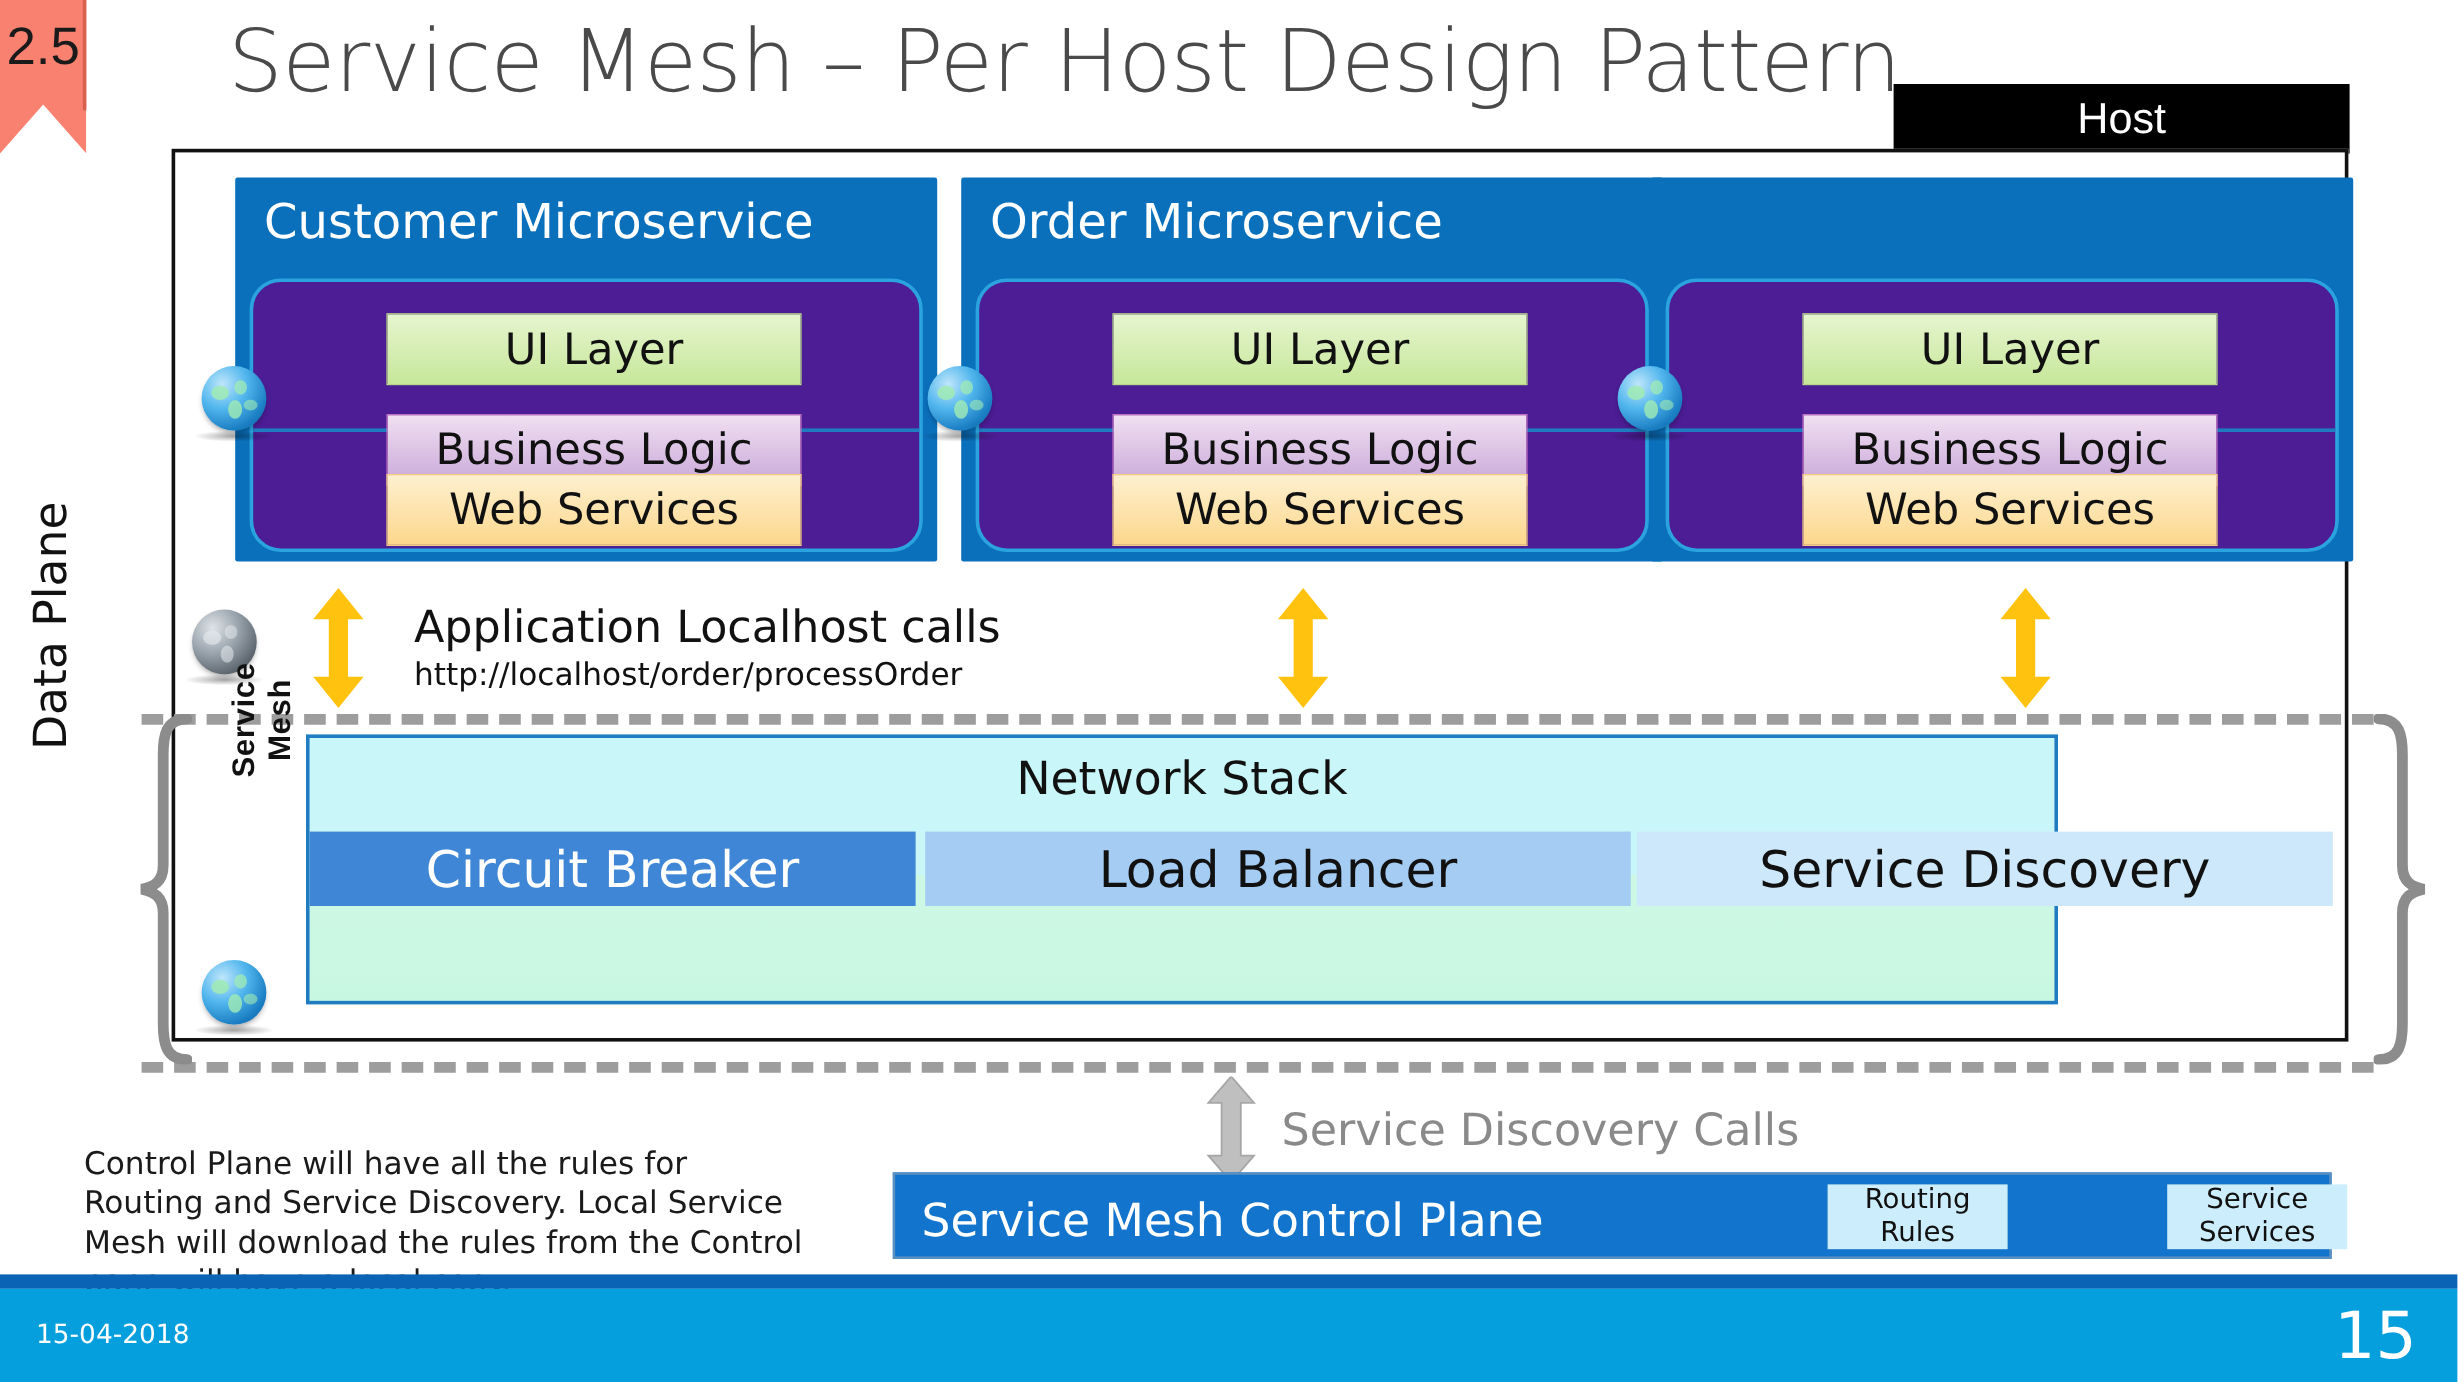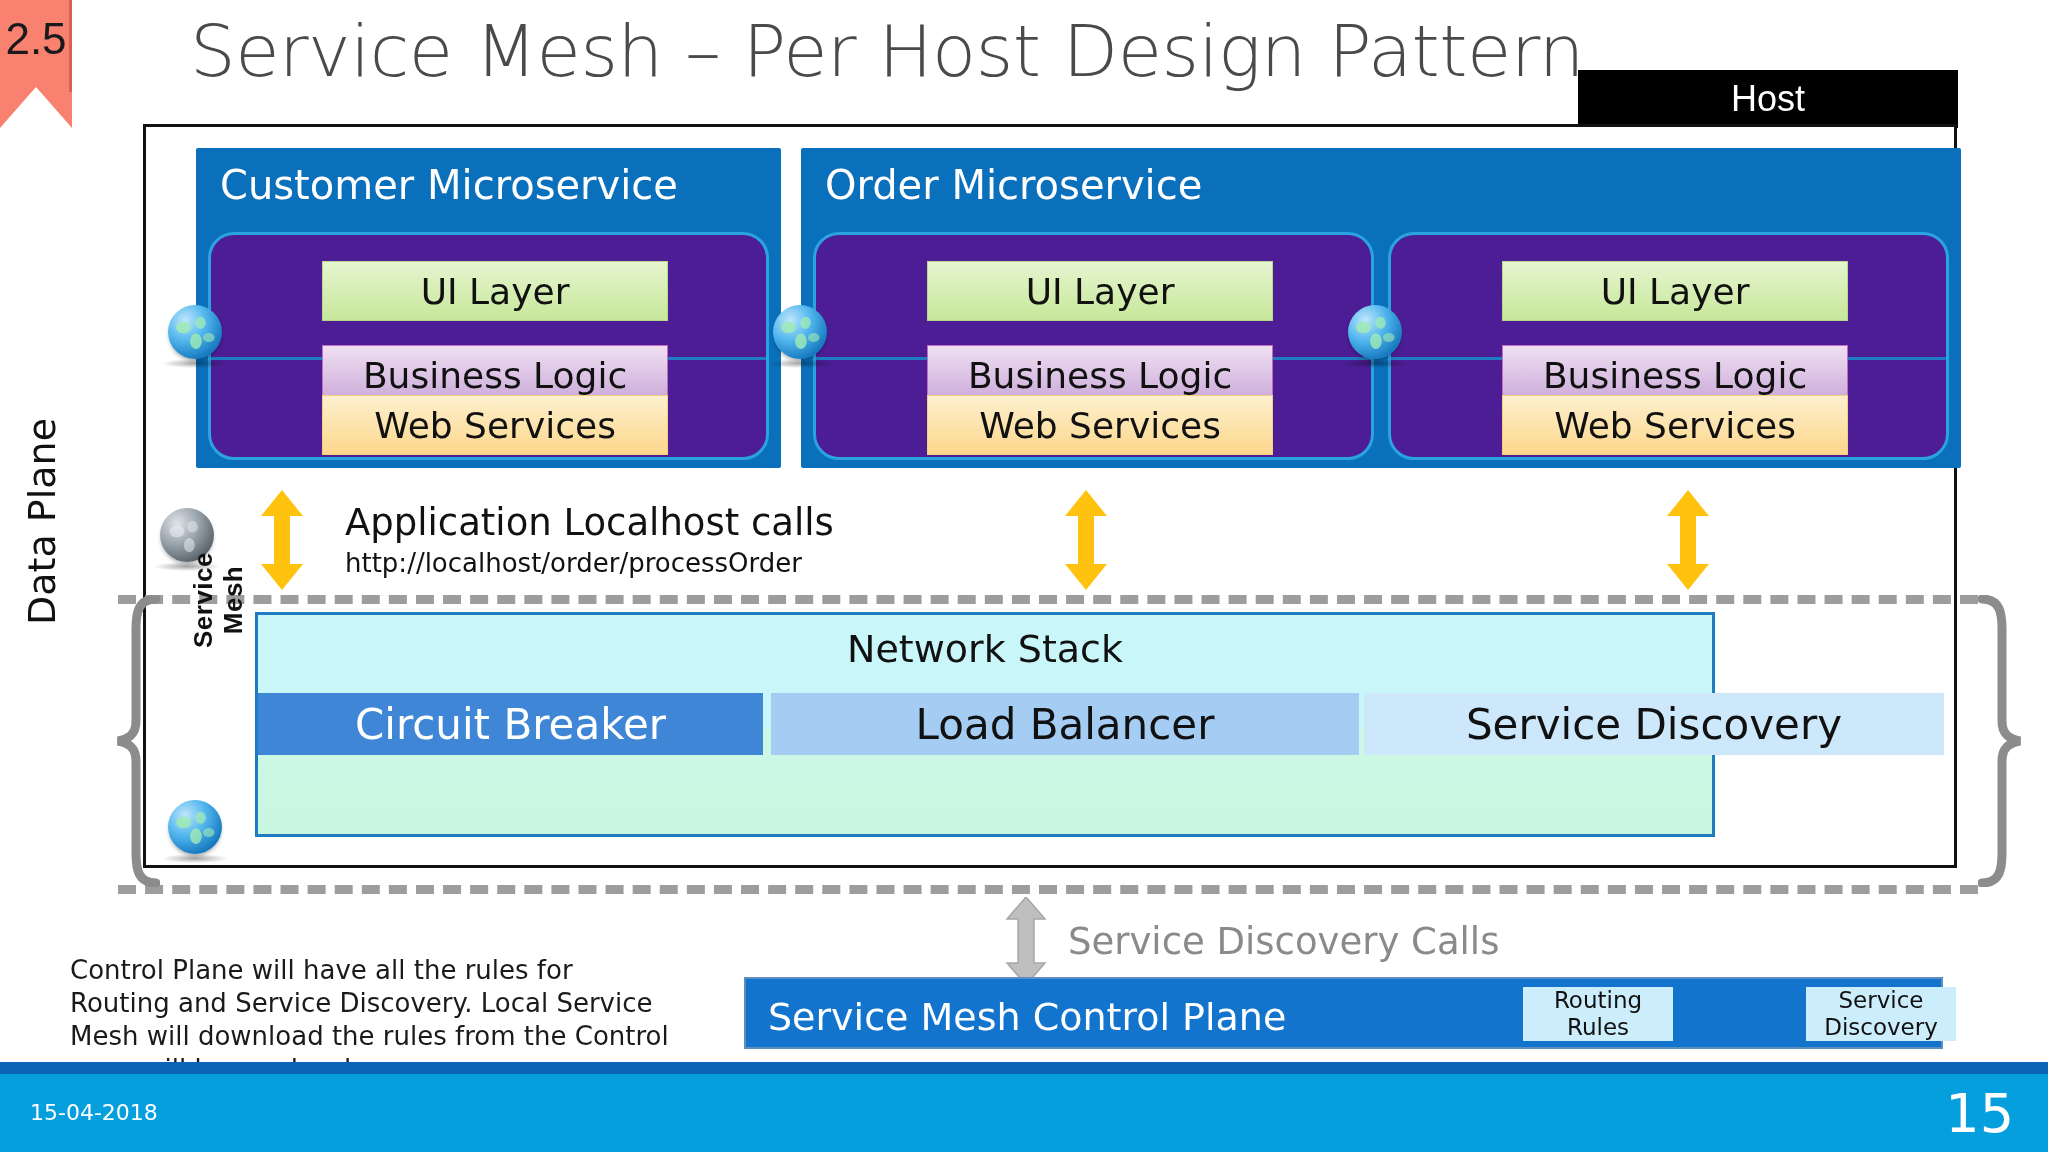--- a/index.html
+++ b/index.html
@@ -321,21 +321,21 @@
 <div class="abs" id="sdc-text">Service Discovery Calls</div>
 
 <div class="abs" id="ctrl-plane">
   <div id="cp-title">Service Mesh Control Plane</div>
   <div class="cp-chip" id="chip-routing">
     <span>Routing</span>
     <span>Rules</span>
   </div>
   <div class="cp-chip" id="chip-discovery">
     <span>Service</span>
-    <span>Discovery</span>
+    <span>Services</span>
   </div>
 </div>
 
 <div class="abs" id="note">Control Plane will have all the rules for Routing and Service Discovery. Local Service Mesh will download the rules from the Control pane will have a local copy.</div>
 
 <div class="abs" id="footer-strip"></div>
 <div class="abs" id="footer"></div>
 <div class="abs" id="footer-date">15-04-2018</div>
 <div class="abs" id="footer-page">15</div>
 

